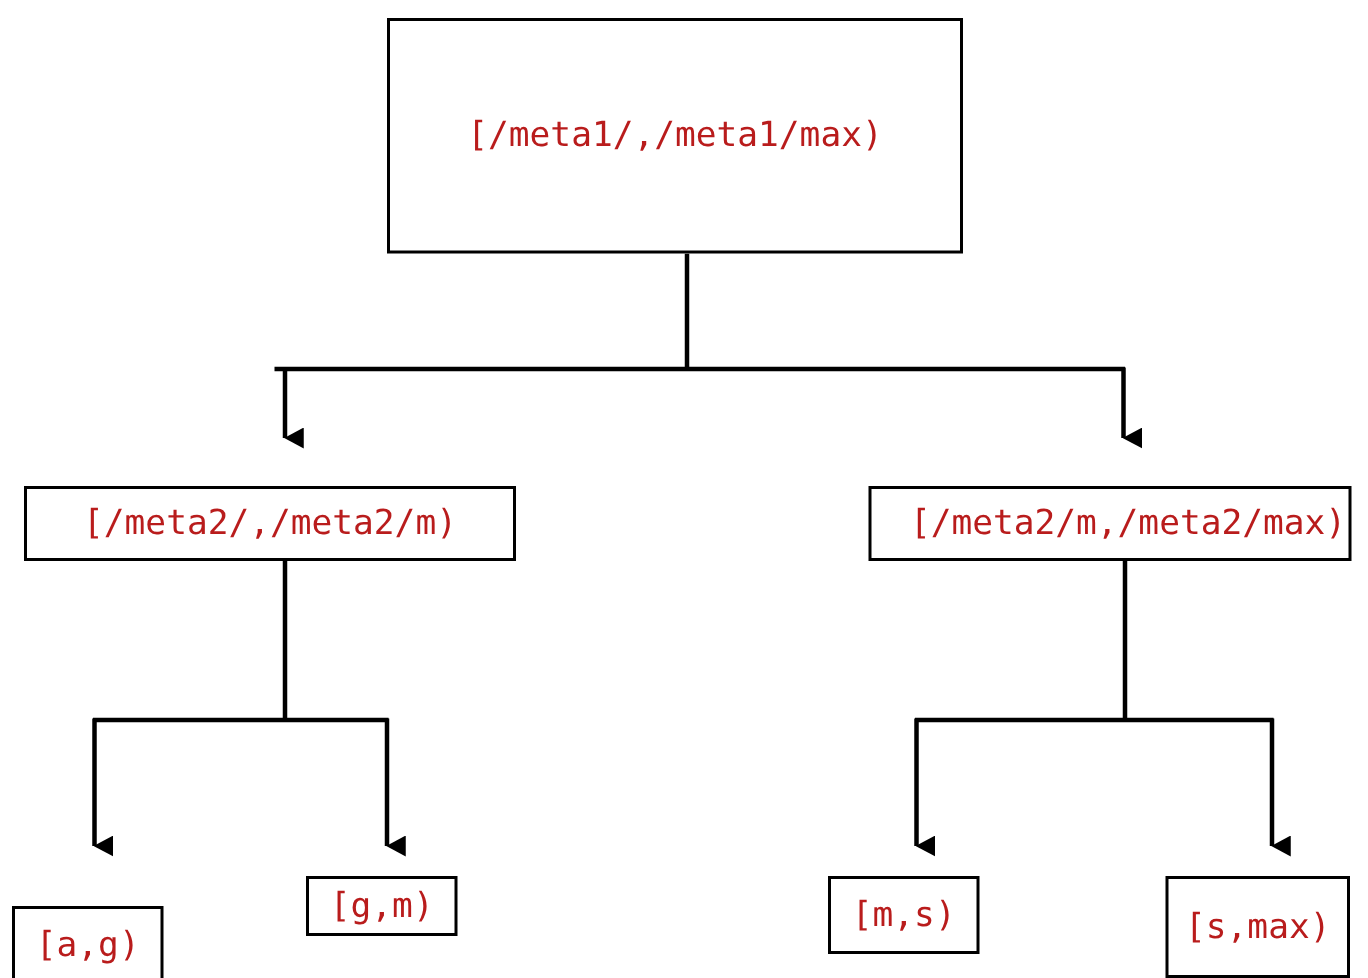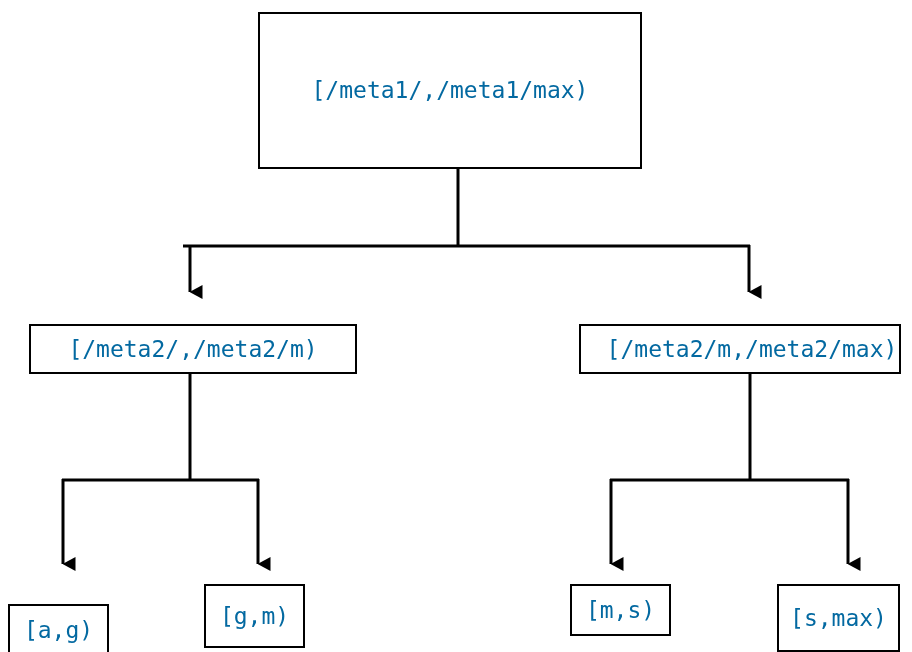--- a/index.html
+++ b/index.html
@@ -16,21 +16,21 @@
     overflow: hidden;
   }
   .node {
     position: absolute;
     box-sizing: border-box;
     border: 2px solid #000000;
     background: #ffffff;
     display: flex;
     align-items: center;
     justify-content: center;
-    color: #0369a1;
+    color: #b91c1c;
     font-family: "DejaVu Sans Mono", "Liberation Mono", monospace;
     font-size: 23px;
     line-height: 1;
     letter-spacing: 0;
     white-space: pre;
   }
   .node-label {
     display: block;
     white-space: pre;
   }
@@ -92,37 +92,37 @@
 
     <g>
       <path d="M 848,479 L 848,564" stroke="#000000" stroke-width="3" fill="none" marker-end="url(#arrowhead)"></path>
     </g>
   </svg>
 
   <div class="node" style="left:258px; top:12px; width:384px; height:157px;">
     <span class="node-label">[/meta1/,/meta1/max)</span>
   </div>
 
-  <div class="node" style="left:29px; top:324px; width:328px; height:50px;">
+  <div class="node" style="left:16px; top:324px; width:328px; height:50px;">
     <span class="node-label">[/meta2/,/meta2/m)</span>
   </div>
 
   <div class="node" style="left:579px; top:324px; width:322px; height:50px;padding-left:24px;">
     <span class="node-label">[/meta2/m,/meta2/max)</span>
   </div>
 
   <div class="node" style="left:8px; top:604px; width:101px; height:52px;">
     <span class="node-label">[a,g)</span>
   </div>
 
-  <div class="node" style="left:204px; top:584px; width:101px; height:64px;">
+  <div class="node" style="left:204px; top:584px; width:101px; height:40px;">
     <span class="node-label">[g,m)</span>
   </div>
 
-  <div class="node" style="left:552px; top:584px; width:101px; height:52px;margin-left:18px;">
+  <div class="node" style="left:552px; top:584px; width:101px; height:52px;">
     <span class="node-label">[m,s)</span>
   </div>
 
   <div class="node" style="left:777px; top:584px; width:123px; height:68px;">
     <span class="node-label">[s,max)</span>
   </div>
 
 </div>
 
 </body></html>

